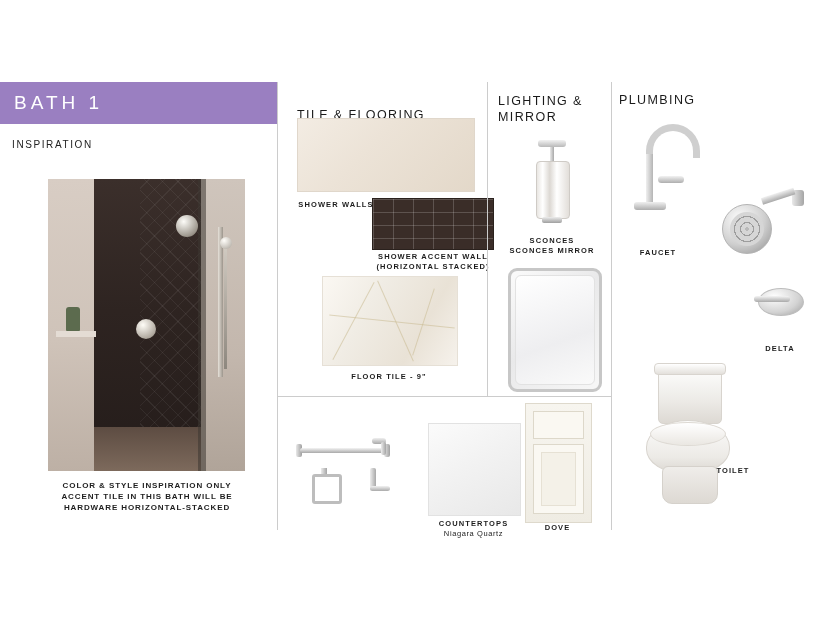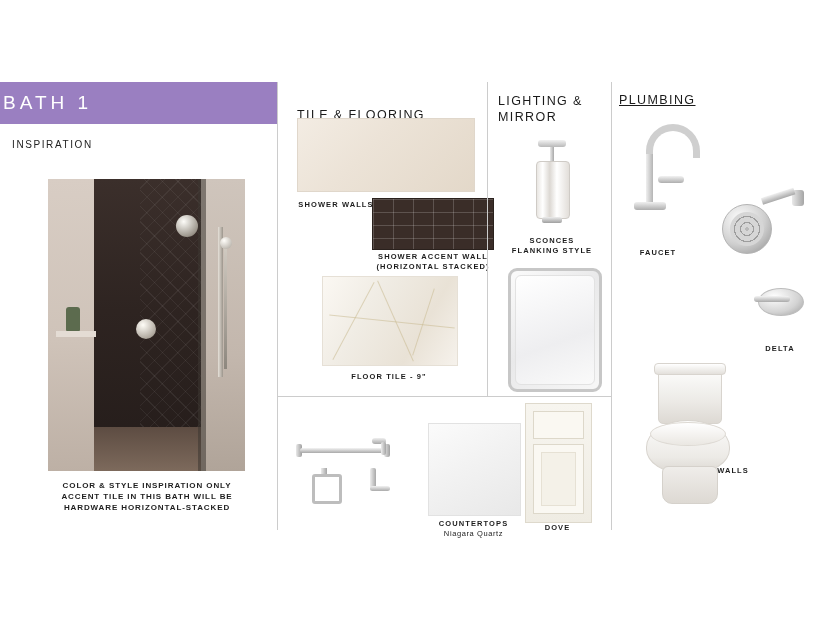--- a/index.html
+++ b/index.html
@@ -28,21 +28,21 @@
     left: 0; top: 82px;
     width: 277px; height: 42px;
     background: #9a7fc1;
     display: flex;
     align-items: center;
   }
   .title-bar .title-text {
     color: #ffffff;
     font-size: 19px;
     letter-spacing: 4px;
-    padding-left: 3px;
+    padding-left: 14px;
     font-weight: 400;
   }
   .inspiration-label {
     position: absolute;
     left: 12px; top: 139px;
     font-size: 10px;
     letter-spacing: 1.6px;
     color: #222;
   }
   .inspo-photo {
@@ -477,28 +477,28 @@
   <div class="sec-title" style="left:498px; top:110px;">MIRROR</div>
 
   <div class="sconce">
     <div class="sconce-back"></div>
     <div class="sconce-arm"></div>
     <div class="sconce-glass"></div>
     <div class="sconce-base"></div>
   </div>
   <div class="caption" style="left:498px; top:236px; width:108px;">
     <div>SCONCES</div>
-    <div>FLANKING STYLE</div>
+    <div>SCONCES MIRROR</div>
   </div>
 
   <div class="mirror">
     <div class="mirror-inner"></div>
   </div>
 
-  <div class="sec-title" style="left:619px; top:93px;text-decoration:underline;">PLUMBING</div>
+  <div class="sec-title" style="left:619px; top:93px;">PLUMBING</div>
 
   <div class="faucet">
     <div class="faucet-spout"></div>
     <div class="faucet-col"></div>
     <div class="faucet-handle"></div>
     <div class="faucet-base"></div>
   </div>
   <div class="caption" style="left:616px; top:248px; width:84px;">FAUCET</div>
 
   <div class="showerhead">
@@ -515,21 +515,21 @@
   </div>
   <div class="caption" style="left:738px; top:344px; width:84px;">DELTA</div>
 
   <div class="toilet">
     <div class="t-tank"></div>
     <div class="t-lid"></div>
     <div class="t-bowl"></div>
     <div class="t-seat"></div>
     <div class="t-base"></div>
   </div>
-  <div class="caption" style="left:700px; top:466px; width:66px;">WALLS</div>
+  <div class="caption" style="left:700px; top:466px; width:66px;">TOILET</div>
 
 
   <div class="towel-bar">
     <div class="tb-post-l"></div>
     <div class="tb-rod"></div>
     <div class="tb-post-r"></div>
   </div>
 
   <div class="ring">
     <div class="ring-post"></div>

